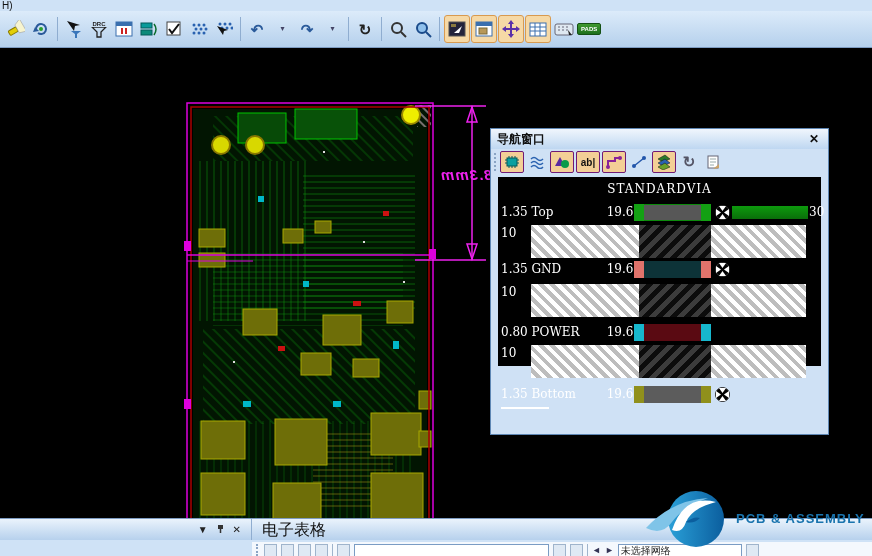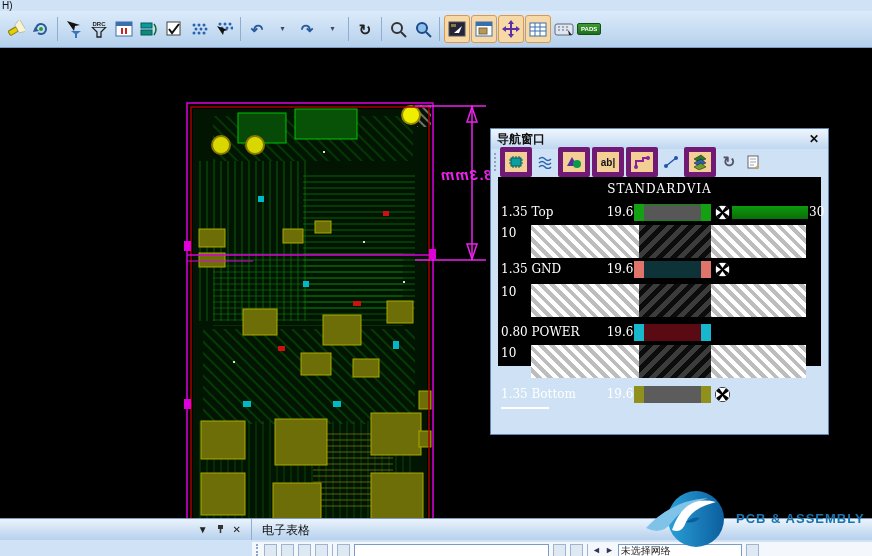--- a/index.html
+++ b/index.html
@@ -36,21 +36,21 @@
   
   .navwin{position:absolute;left:490px;top:128px;width:337px;height:305px;background:#cfe1f5;
           border:1px solid #5f87b4;box-shadow:2px 3px 6px rgba(0,0,0,.65);z-index:20;}
   .navtitle{height:20px;background:linear-gradient(#f0f6fd,#bed7f1);display:flex;
             align-items:center;padding:0 6px;font-size:12px;font-weight:bold;color:#111;}
   .navtitle .sp{flex:1;}
   .navclose{font-size:12px;font-weight:bold;color:#111;cursor:default;padding:0 3px;}
   .navtools{height:26px;display:flex;align-items:center;gap:2px;padding:0 3px;}
   .ngrip{height:18px;border-left:2px dotted #8aa4c4;margin-right:2px;}
   .nbtn{min-width:22px;height:20px;display:flex;align-items:center;justify-content:center;border-radius:2px;}
-  .nbtn.on{background:#f3cf96;border:5px solid #701a75;}
+  .nbtn.on{background:#f3cf96;border:1px solid #701a75;}
   .abtxt{font-size:10px;font-weight:bold;color:#111;}
 
   
   .stack{position:absolute;left:7px;top:48px;width:323px;height:189px;background:#000;
          font-family:"DejaVu Serif",serif;font-size:12px;color:#fff;}
   .srow{position:absolute;left:0;width:323px;}
   .shead{top:5px;text-align:center;letter-spacing:1px;}
   .slbl{position:absolute;left:3px;top:1px;white-space:pre;}
   .sval{position:absolute;left:99px;top:1px;width:44px;text-align:right;}
   .nub{position:absolute;top:0;bottom:0;width:10px;}
@@ -75,21 +75,21 @@
   .f-left{position:absolute;left:3px;top:0;}
   .f-cen{position:absolute;left:148px;top:0;}
 
   
   .dock1{position:absolute;top:518px;left:0;width:872px;height:22px;
          background:linear-gradient(#eaf3fc,#b4cfec);border-top:1px solid #7e9cc2;
          display:flex;align-items:center;z-index:10;}
   .dockleft{width:252px;height:100%;display:flex;align-items:center;justify-content:flex-end;
             gap:8px;padding-right:10px;box-sizing:border-box;border-right:1px solid #8fadd0;}
   .dctl{font-size:10px;color:#222;line-height:1;}
-  .docktitle{font-size:12px;color:#111;padding-left:10px;}
+  .docktitle{font-size:16px;color:#111;padding-left:10px;}
   .dock2{position:absolute;top:540px;left:0;width:872px;height:16px;background:#cfe2f6;
          overflow:hidden;z-index:10;}
   .dock2in{position:absolute;left:252px;top:2px;height:18px;display:flex;align-items:flex-start;
            gap:4px;background:#f4f8fd;padding:2px 4px;width:620px;}
   .mico{width:11px;height:11px;background:#dfe9f4;border:1px solid #9fb4cc;}
   .msep{width:1px;height:12px;background:#9fb4cc;}
   .minput{height:12px;background:#fff;border:1px solid #7a9cc4;}
   .arr{font-size:9px;color:#335;line-height:12px;}
   .combo{width:118px;font-size:10px;color:#222;padding:0 2px;line-height:12px;white-space:nowrap;overflow:hidden;}
 

